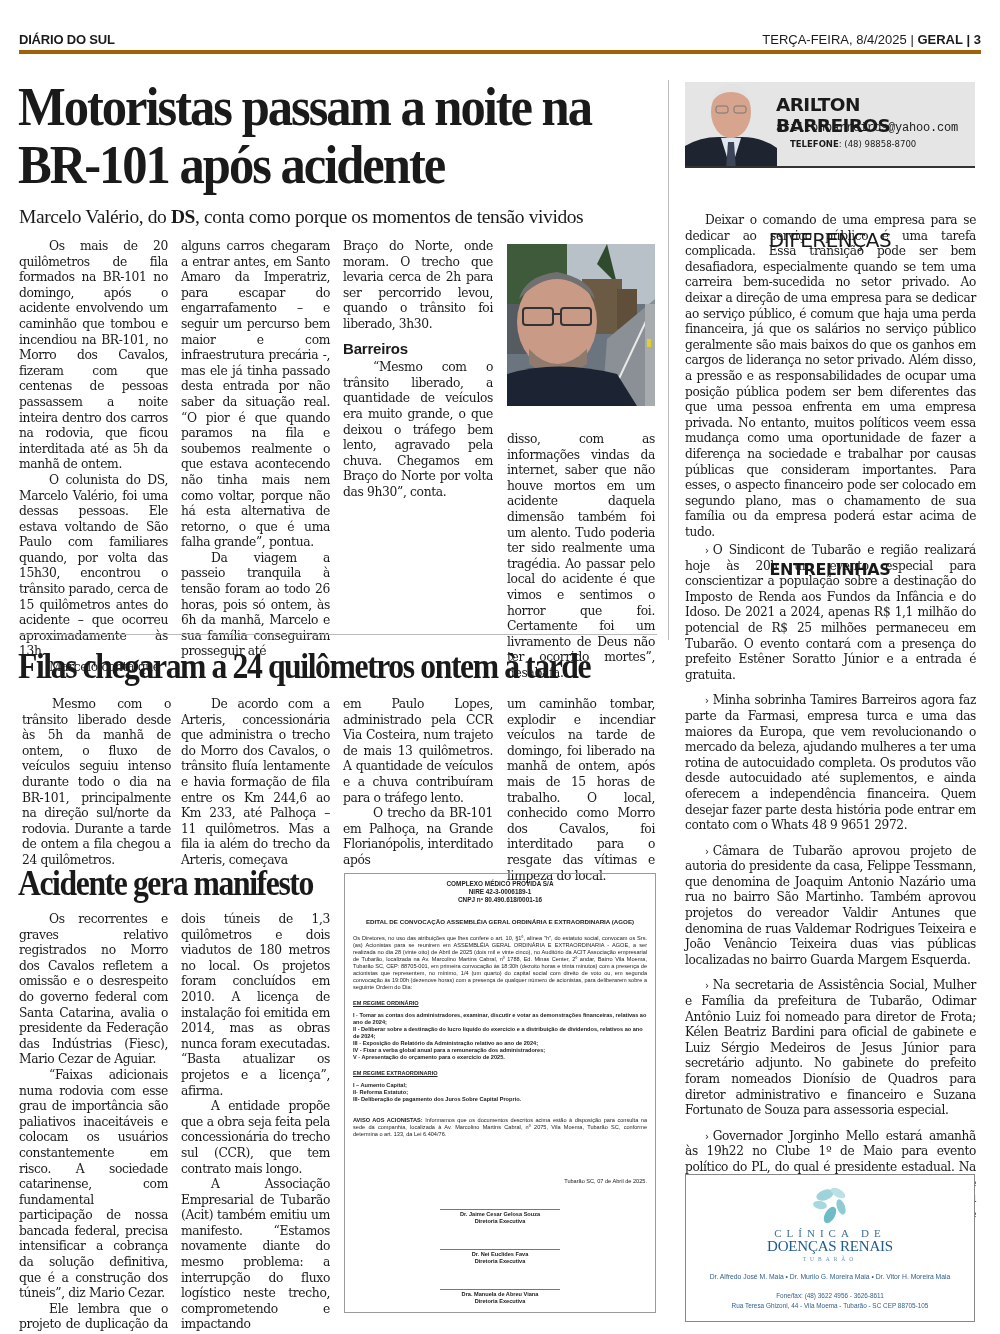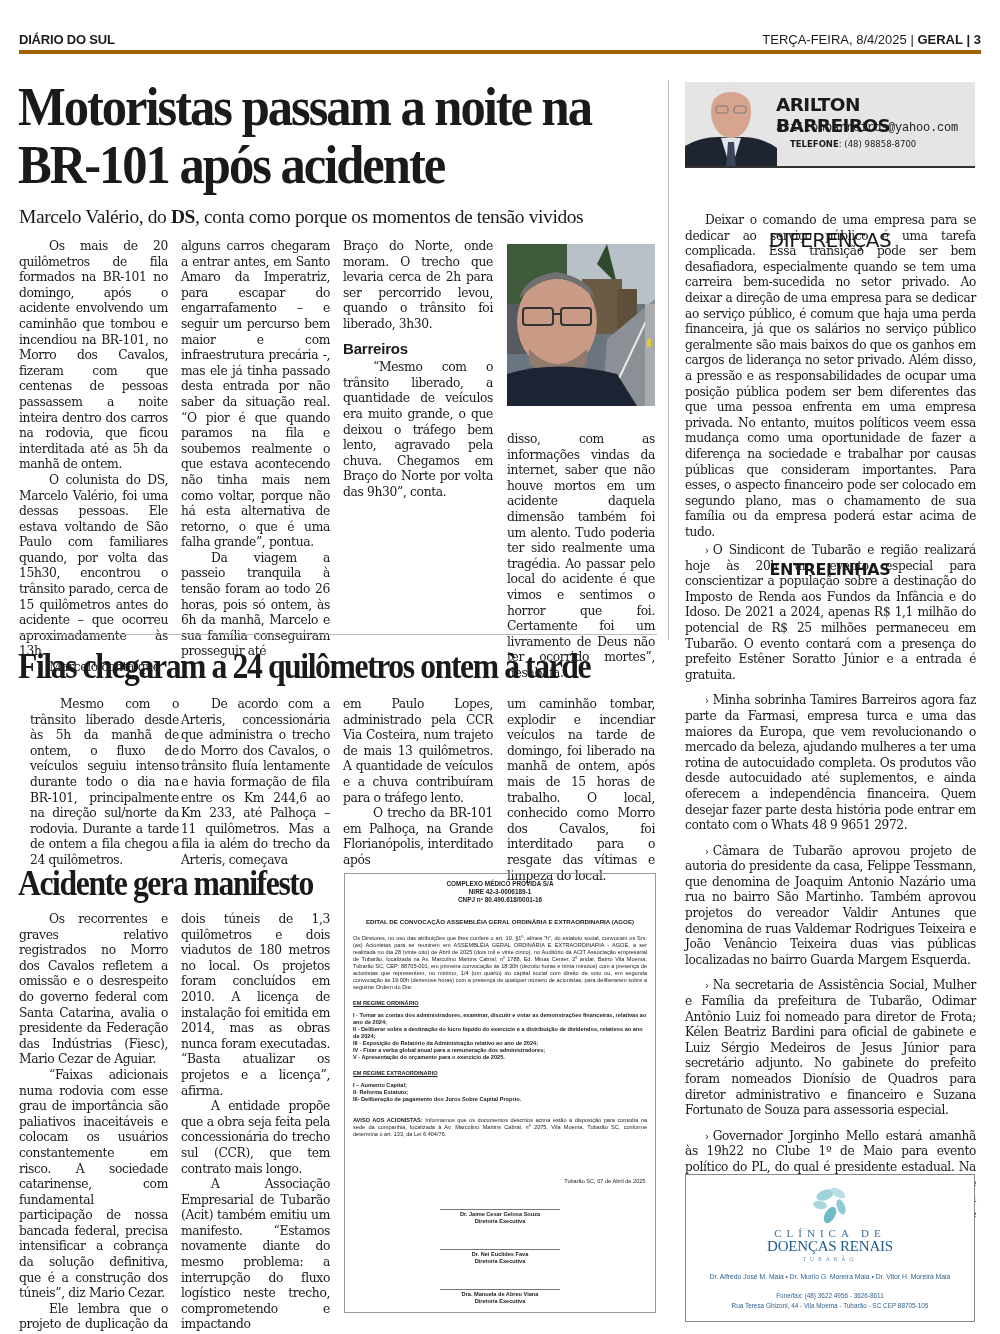--- a/index.html
+++ b/index.html
@@ -116,21 +116,21 @@
   </svg>
 </div>
 
 <div class="col" style="left:507px; top:432px; width:148px;">
   <p style="text-indent:0">disso, com as informações vindas da internet, saber que não houve mortos em um acidente daquela dimensão também foi um alento. Tudo poderia ter sido realmente uma tragédia. Ao passar pelo local do acidente é que vimos e sentimos o horror que foi. Certamente foi um livramento de Deus não ter ocorrido mortes”, desabafa.</p>
 </div>
 
 <div class="hr-mid"></div>
 
 <h2 class="headline2">Filas chegaram a 24 quilômetros ontem à tarde</h2>
-<div class="col" style="left:30px; top:697px; width:149px;">
+<div class="col" style="left:22px; top:697px; width:149px;">
   <p>Mesmo com o trânsito liberado desde às 5h da manhã de ontem, o fluxo de veículos seguiu intenso durante todo o dia na BR-101, principalmente na direção sul/norte da rodovia. Durante a tarde de ontem a fila chegou a 24 quilômetros.</p>
 </div>
 <div class="col" style="left:181px; top:697px; width:149px;">
   <p>De acordo com a Arteris, concessionária que administra o trecho do Morro dos Cavalos, o trânsito fluía lentamente e havia formação de fila entre os Km 244,6 ao Km 233, até Palhoça – 11 quilômetros. Mas a fila ia além do trecho da Arteris, começava</p>
 </div>
 <div class="col" style="left:343px; top:697px; width:150px;">
   <p style="text-indent:0">em Paulo Lopes, administrado pela CCR Via Costeira, num trajeto de mais 13 quilômetros. A quantidade de veículos e a chuva contribuíram para o tráfego lento.</p>
   <p>O trecho da BR-101 em Palhoça, na Grande Florianópolis, interditado após</p>
 </div>
 <div class="col" style="left:507px; top:697px; width:148px;">

